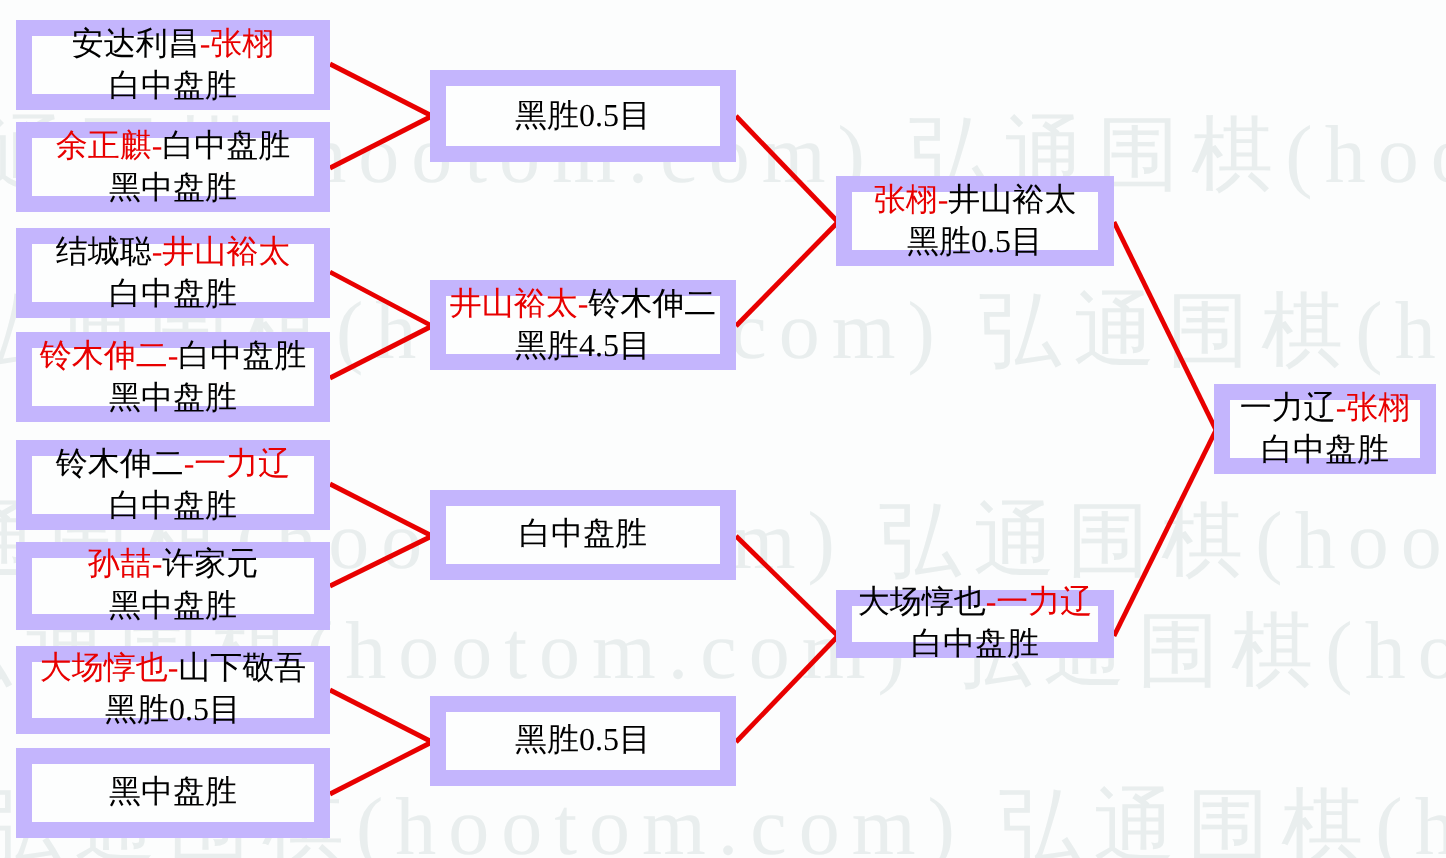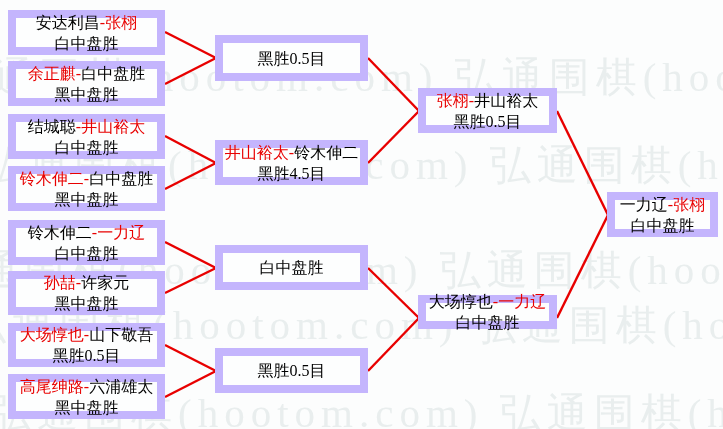--- a/index.html
+++ b/index.html
@@ -77,21 +77,20 @@
 </div>
 <div class="box" style="left:8px;top:271px;width:157px;height:44px">
   <div class="l1"><span class="red">孙喆</span><span class="sepr">-</span><span class="blk">许家元</span></div>
   <div class="l2">黑中盘胜</div>
 </div>
 <div class="box" style="left:8px;top:323px;width:157px;height:44px">
   <div class="l1"><span class="red">大场惇也</span><span class="sepr">-</span><span class="blk">山下敬吾</span></div>
   <div class="l2">黑胜0.5目</div>
 </div>
 <div class="box" style="left:8px;top:374px;width:157px;height:45px">
-  <div class="l1"><span class="red">高尾绅路</span><span class="sepr">-</span><span class="blk">六浦雄太</span></div>
   <div class="l2">黑中盘胜</div>
 </div>
 
 <div class="box" style="left:215px;top:35px;width:153px;height:46px">
   <div class="l2">黑胜0.5目</div>
 </div>
 <div class="box" style="left:215px;top:140px;width:153px;height:45px">
   <div class="l1"><span class="red">井山裕太</span><span class="sepr">-</span><span class="blk">铃木伸二</span></div>
   <div class="l2">黑胜4.5目</div>
 </div>

